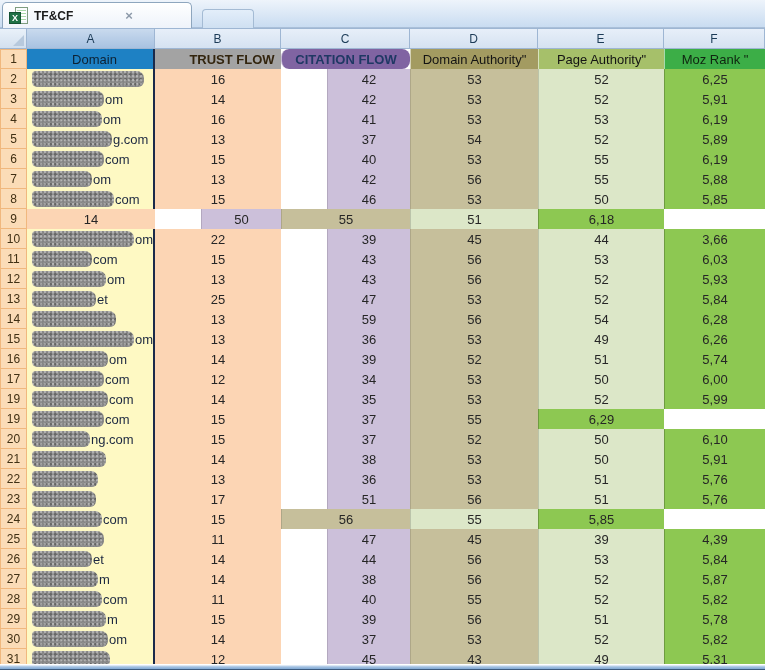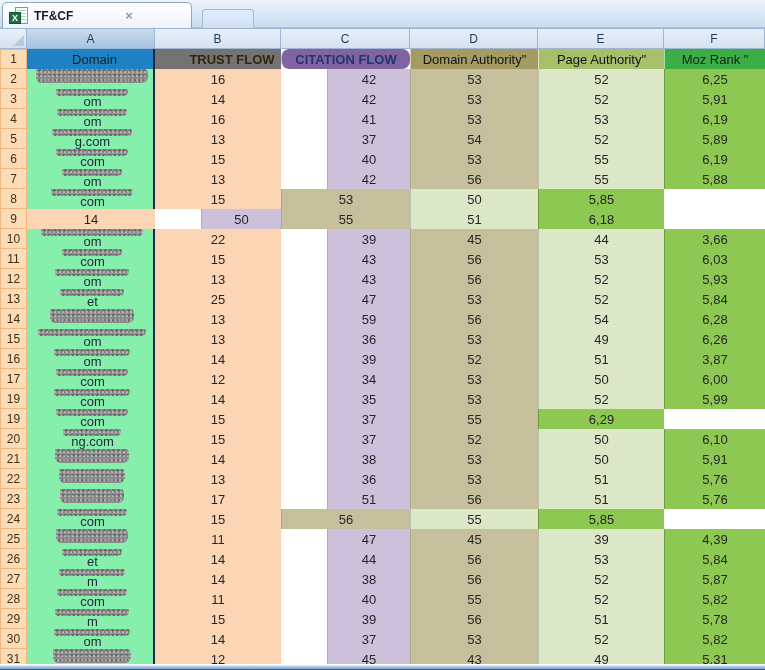--- a/index.html
+++ b/index.html
@@ -44,33 +44,33 @@
   .colhead.sel { background:linear-gradient(#c9daee,#a8c2e1); }
 
   .hrow { height:20px; }
   .rowhead { background:#fbdcb7; border:1px solid #f0b87e; border-top:none;
     font-size:12px; color:#403014; display:flex; align-items:center; justify-content:center; }
   .hrow .rowhead { border-top:1px solid #f0b87e; }
   .hcell { font-size:13px; display:flex; align-items:center; justify-content:center;
     white-space:nowrap; overflow:hidden; }
   .hcell.b, .hcell.c { font-weight:bold; }
   .hcell.a { background:#1e81c4; color:#0d2133; border-right:2px solid #1b2a4a;padding-left:9px; }
-  .hcell.b { background:#737373; color:#33250e;padding-left:28px; }
+  .hcell.b { background:#a3a3a3; color:#33250e;padding-left:28px; }
   .hcell.c { background:#8064a2; color:#1f3864; border-left:1px solid rgba(255,255,255,.55);border-radius:8px; }
   .hcell.d { background:#a39b61; color:#141414; border-left:1px solid rgba(255,255,255,.55); }
   .hcell.e { background:#a6c06a; color:#141414; border-left:1px solid rgba(255,255,255,.55); }
   .hcell.f { background:#3cae47; color:#0f2410; border-left:1px solid rgba(255,255,255,.55); }
 
   
   .rows { overflow:hidden; height:601px; }
   .row { height:20px; }
   .cell { font-size:13px; color:#262626; display:flex; align-items:center;
     justify-content:center; white-space:nowrap; overflow:hidden; }
-  .cell.a { background:#86efac; justify-content:flex-start; padding-left:5px;
-    border-right:2px solid #1b2a4a; color:#1b2740;flex-direction:column; }
+  .cell.a { background:#fef9c3; justify-content:flex-start; padding-left:5px;
+    border-right:2px solid #1b2a4a; color:#1b2740; }
   .cell.b { background:#fcd5b4; }
   .cell.c { background:#ccc0da; border-left:1px solid rgba(0,0,0,.12);margin-left:46px; }
   .cell.d { background:#c6bf9b; border-left:1px solid rgba(0,0,0,.12); }
   .cell.e { background:#dce7c8; border-left:1px solid rgba(0,0,0,.15); }
   .cell.f { background:#8dc852; border-left:1px solid rgba(0,0,0,.22); }
 
   .blob { display:inline-block; height:16px; margin:-2px 1px -2px 0;
     border-radius:4px 7px 6px 5px; background-color:#969696;
     background-image:
       radial-gradient(circle at 25% 30%, rgba(255,255,255,.35) 0 1px, transparent 1.6px),
@@ -196,20 +196,21 @@
     <div class="cell e">55</div>
     <div class="cell f">5,88</div>
   </div>
       <div class="grid-row row">
     <div class="rowhead">8</div>
     <div class="cell a">
       <span class="blob" style="width: 82px;"></span>
       <span class="suffix">com</span>
     </div>
     <div class="cell b">15</div>
+    <div class="cell c">46</div>
     <div class="cell d">53</div>
     <div class="cell e">50</div>
     <div class="cell f">5,85</div>
   </div>
       <div class="grid-row row">
     <div class="rowhead">9</div>
     <div class="cell b">14</div>
     <div class="cell c">50</div>
     <div class="cell d">55</div>
     <div class="cell e">51</div>
@@ -290,21 +291,21 @@
       <div class="grid-row row">
     <div class="rowhead">16</div>
     <div class="cell a">
       <span class="blob" style="width: 76px;"></span>
       <span class="suffix">om</span>
     </div>
     <div class="cell b">14</div>
     <div class="cell c">39</div>
     <div class="cell d">52</div>
     <div class="cell e">51</div>
-    <div class="cell f">3,87</div>
+    <div class="cell f">5,74</div>
   </div>
       <div class="grid-row row">
     <div class="rowhead">17</div>
     <div class="cell a">
       <span class="blob" style="width: 72px;"></span>
       <span class="suffix">com</span>
     </div>
     <div class="cell b">12</div>
     <div class="cell c">34</div>
     <div class="cell d">53</div>

